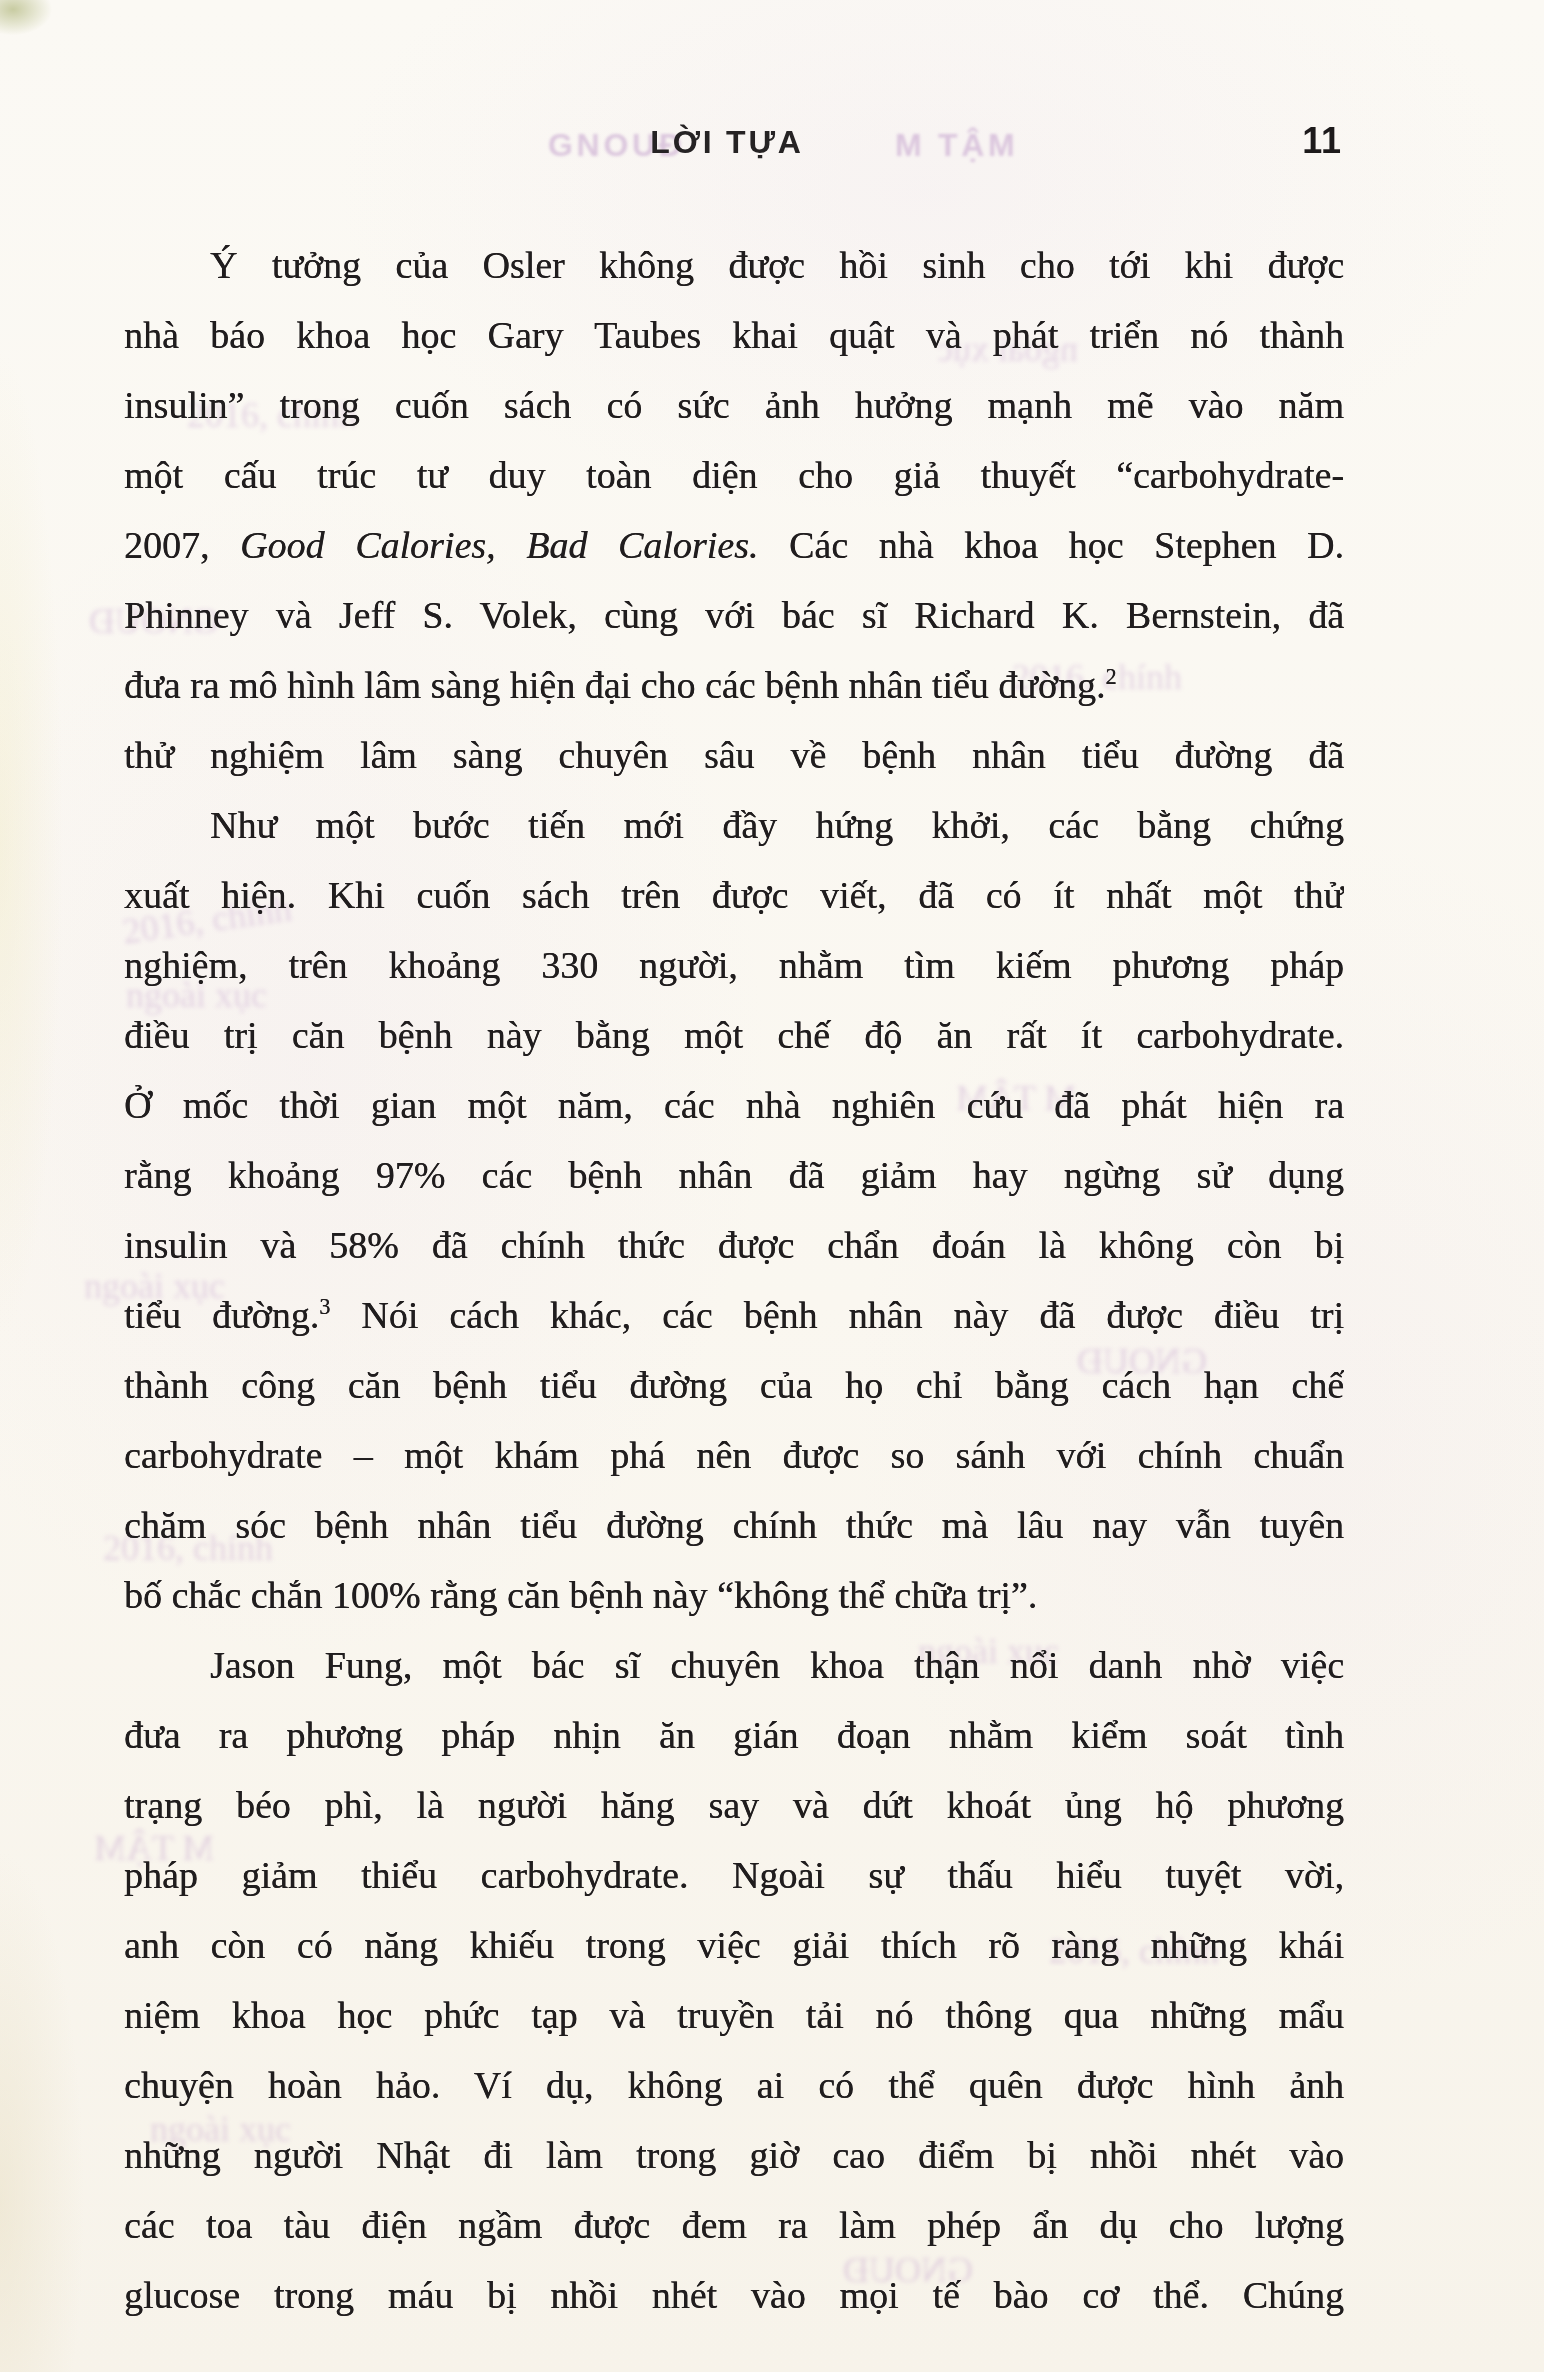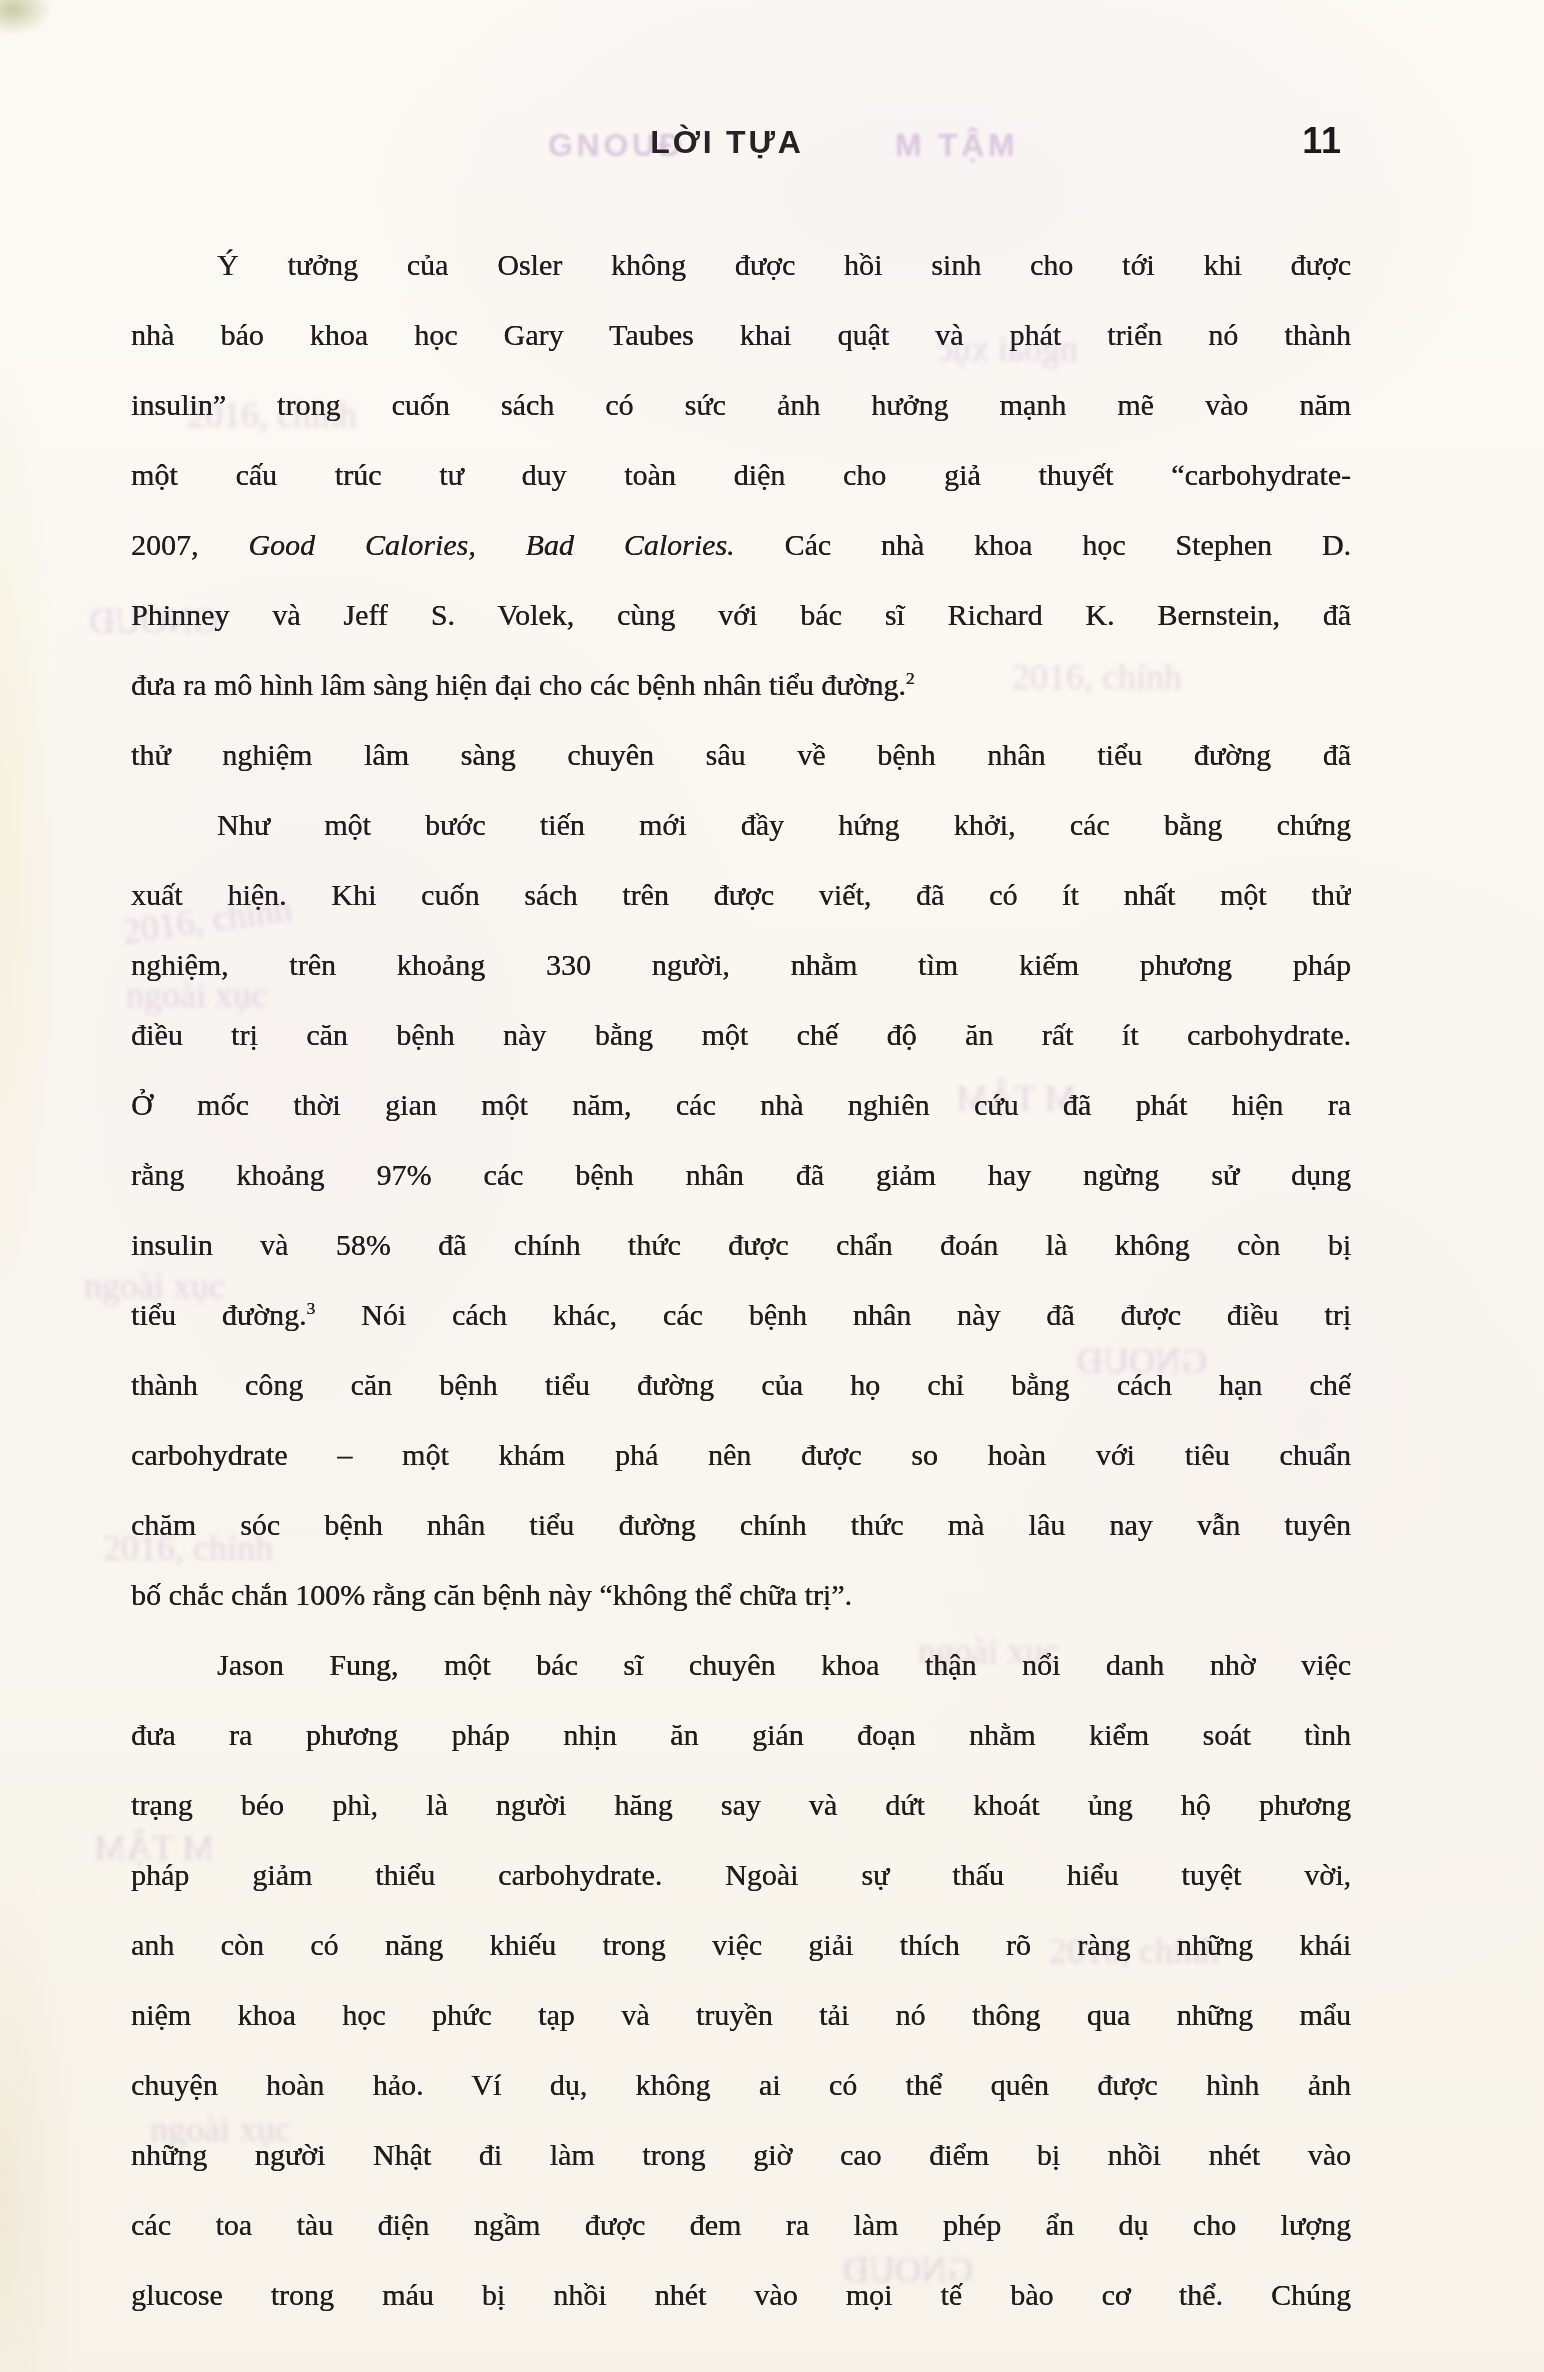--- a/index.html
+++ b/index.html
@@ -29,22 +29,22 @@
     font-weight:bold; font-size:32px; letter-spacing:2.8px;
     color:#262324; z-index:2;
   }
   .page-number{
     position:absolute; top:120px; right:202px;
     font-family:"Liberation Sans", sans-serif;
     font-weight:bold; font-size:36px; letter-spacing:0.9px;
     color:#1d1a1b; z-index:2;
   }
   .body-text{
-    position:absolute; left:131px; top:230px; width:1220px; z-index:1;
-    font-size:30px; color:var(--ink,#201d1e);
+    position:absolute; left:124px; top:230px; width:1220px; z-index:1;
+    font-size:38px; color:var(--ink,#201d1e);
     text-shadow:0.3px 0 0 currentColor;
   }
   .line{
     height:70px; line-height:70px;
     text-align:justify; text-align-last:justify;
     overflow:hidden; white-space:normal;
   }
   .line.indent{ padding-left:86px; }
   .line.last{ text-align-last:left; }
   .it{ font-style:italic; }
@@ -100,21 +100,21 @@
       <div class="line"><span>thử nghiệm lâm sàng chuyên sâu về bệnh nhân tiểu đường đã</span></div>
       <div class="line indent"><span>Như một bước tiến mới đầy hứng khởi, các bằng chứng</span></div>
       <div class="line"><span>xuất hiện. Khi cuốn sách trên được viết, đã có ít nhất một thử</span></div>
       <div class="line"><span>nghiệm, trên khoảng 330 người, nhằm tìm kiếm phương pháp</span></div>
       <div class="line"><span>điều trị căn bệnh này bằng một chế độ ăn rất ít carbohydrate.</span></div>
       <div class="line"><span>Ở mốc thời gian một năm, các nhà nghiên cứu đã phát hiện ra</span></div>
       <div class="line"><span>rằng khoảng 97% các bệnh nhân đã giảm hay ngừng sử dụng</span></div>
       <div class="line"><span>insulin và 58% đã chính thức được chẩn đoán là không còn bị</span></div>
       <div class="line"><span>tiểu đường.</span><sup>3</sup><span> Nói cách khác, các bệnh nhân này đã được điều trị</span></div>
       <div class="line"><span>thành công căn bệnh tiểu đường của họ chỉ bằng cách hạn chế</span></div>
-      <div class="line"><span>carbohydrate – một khám phá nên được so hoàn với tiêu chuẩn</span></div>
+      <div class="line"><span>carbohydrate – một khám phá nên được so sánh với chính chuẩn</span></div>
       <div class="line"><span>chăm sóc bệnh nhân tiểu đường chính thức mà lâu nay vẫn tuyên</span></div>
       <div class="line last"><span>bố chắc chắn 100% rằng căn bệnh này “không thể chữa trị”.</span></div>
       <div class="line indent"><span>Jason Fung, một bác sĩ chuyên khoa thận nổi danh nhờ việc</span></div>
       <div class="line"><span>đưa ra phương pháp nhịn ăn gián đoạn nhằm kiểm soát tình</span></div>
       <div class="line"><span>trạng béo phì, là người hăng say và dứt khoát ủng hộ phương</span></div>
       <div class="line"><span>pháp giảm thiểu carbohydrate. Ngoài sự thấu hiểu tuyệt vời,</span></div>
       <div class="line"><span>anh còn có năng khiếu trong việc giải thích rõ ràng những khái</span></div>
       <div class="line"><span>niệm khoa học phức tạp và truyền tải nó thông qua những mẩu</span></div>
       <div class="line"><span>chuyện hoàn hảo. Ví dụ, không ai có thể quên được hình ảnh</span></div>
       <div class="line"><span>những người Nhật đi làm trong giờ cao điểm bị nhồi nhét vào</span></div>

